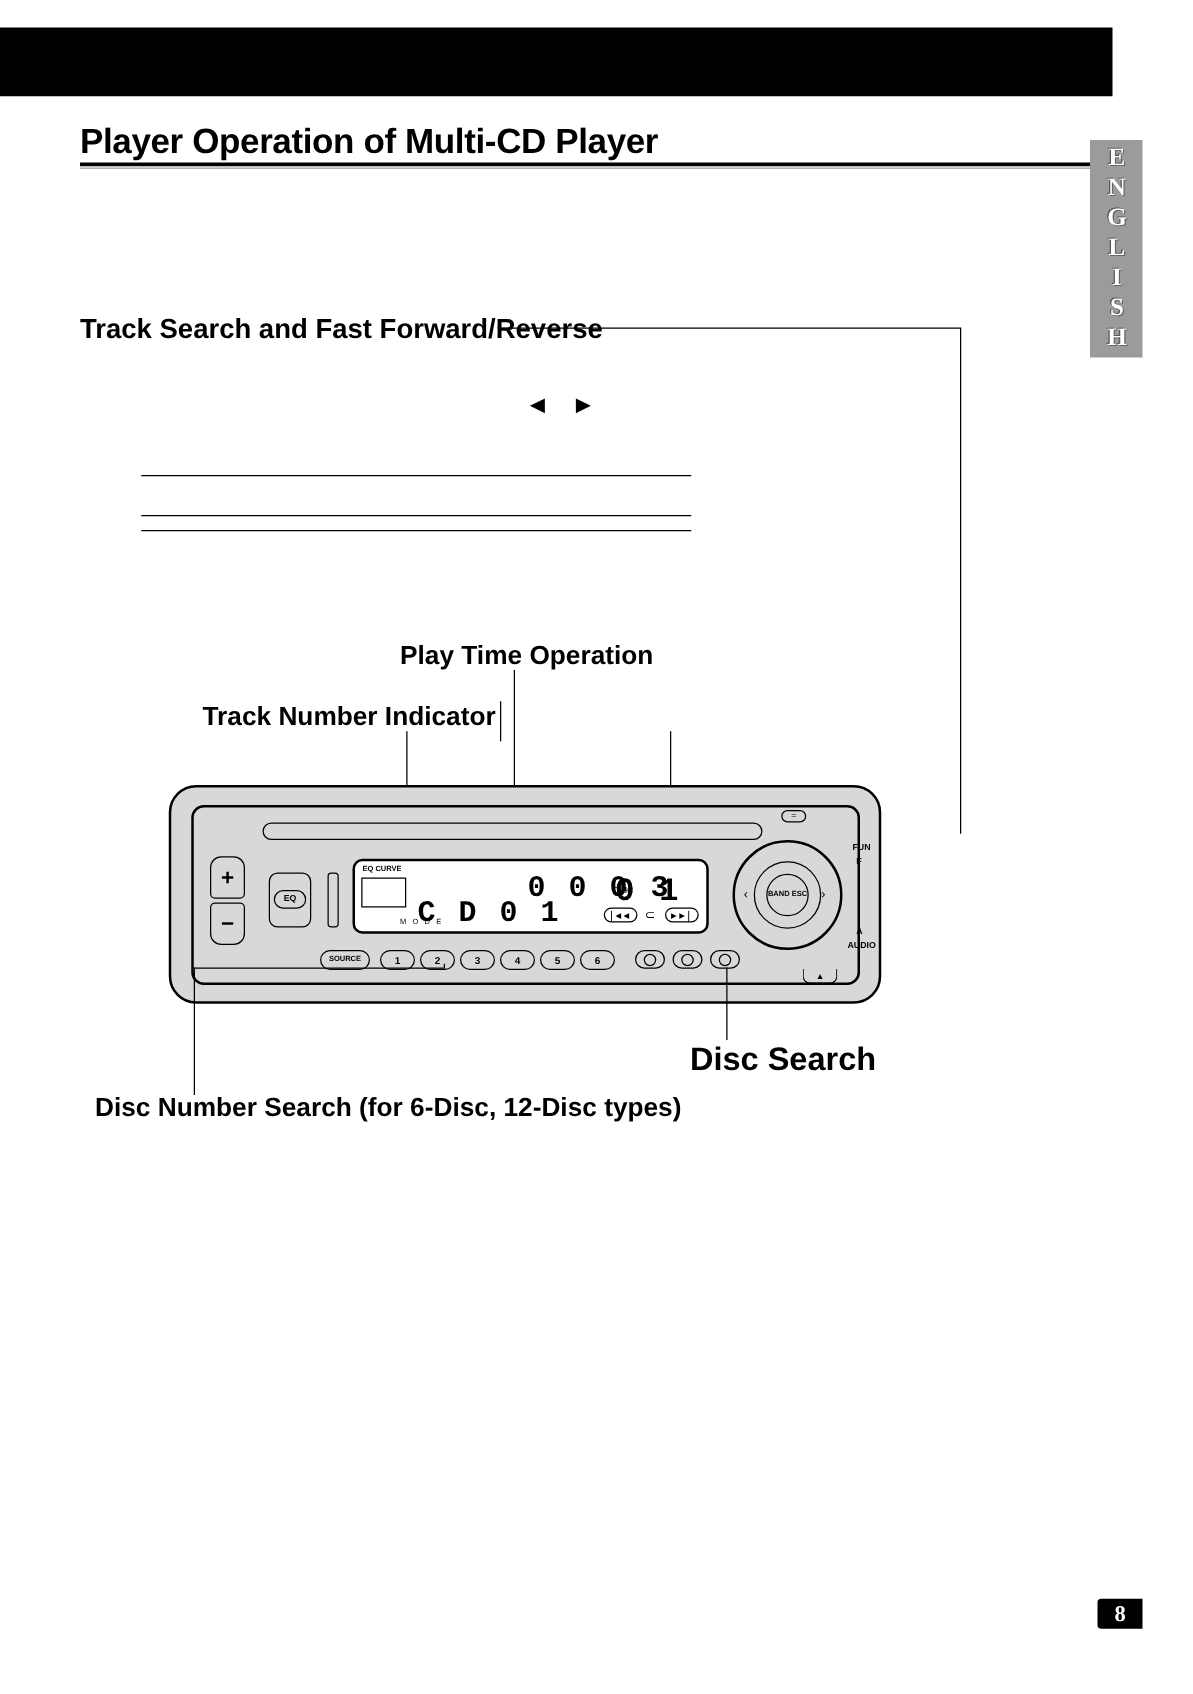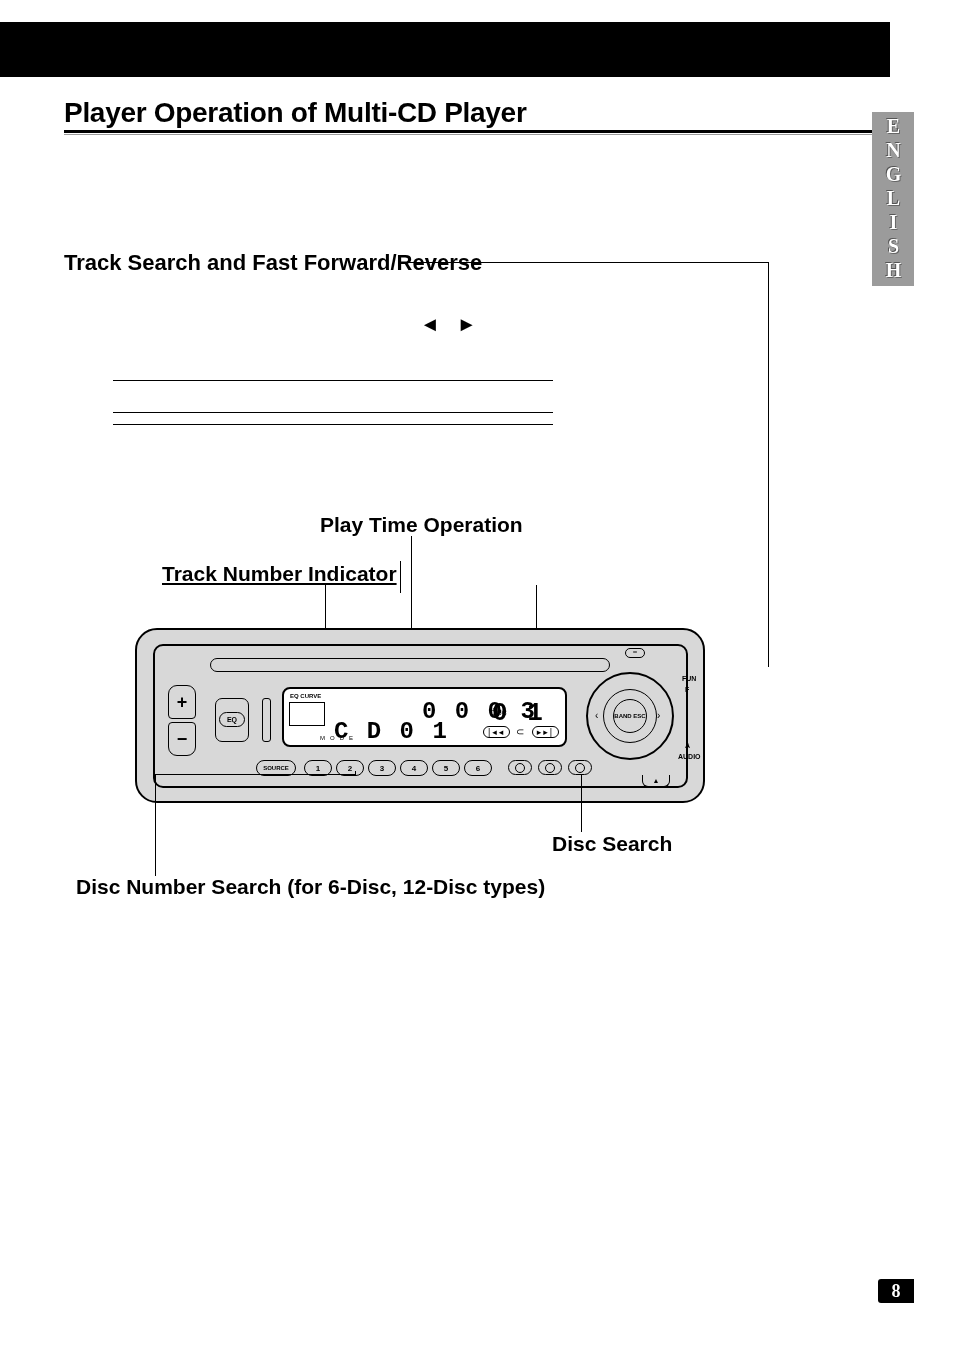--- a/index.html
+++ b/index.html
@@ -22,21 +22,21 @@
 
   .arrows { position: absolute; left: 420px; top: 313px; font-size: 20px; letter-spacing: 6px; }
 
   .thinrule1 { position: absolute; left: 113px; top: 380px; width: 440px; height: 1px; background: #000; }
   .thinrule2 { position: absolute; left: 113px; top: 412px; width: 440px; height: 1px; background: #000; }
   .thinrule3 { position: absolute; left: 113px; top: 424px; width: 440px; height: 1px; background: #000; }
 
   .h-playtime { position: absolute; left: 320px; top: 513px; font-size: 21px; font-weight: bold; font-family: "Helvetica Neue", Arial, sans-serif; }
   .v-playtime { position: absolute; left: 411px; top: 536px; width: 1px; height: 165px; background: #000; }
 
-  .h-tracknum { position: absolute; left: 162px; top: 562px; font-size: 21px; font-weight: bold; font-family: "Helvetica Neue", Arial, sans-serif; text-decoration: underline; }
+  .h-tracknum { position: absolute; left: 162px; top: 562px; font-size: 21px; font-weight: bold; font-family: "Helvetica Neue", Arial, sans-serif; }
   .v-tracknum { position: absolute; left: 325px; top: 585px; width: 1px; height: 120px; background: #000; }
   .v-sep { position: absolute; left: 400px; top: 561px; width: 1px; height: 32px; background: #000; }
 
   .h-discnum { position: absolute; left: 466px; top: 562px; font-size: 21px; font-weight: bold; font-family: "Helvetica Neue", Arial, sans-serif; }
   .v-discnum { position: absolute; left: 536px; top: 585px; width: 1px; height: 118px; background: #000; }
 
   
   .device-outer { position: absolute; left: 135px; top: 628px; width: 570px; height: 175px; border: 2px solid #000; border-radius: 22px; background: #d8d8d8; }
   .device-inner { position: absolute; left: 153px; top: 644px; width: 535px; height: 144px; border: 2px solid #000; border-radius: 10px; background: #d8d8d8; }
   .slot { position: absolute; left: 210px; top: 658px; width: 400px; height: 14px; border: 1px solid #000; border-radius: 7px; background: #d8d8d8; }
@@ -71,21 +71,21 @@
 
   .knob { position: absolute; left: 586px; top: 672px; width: 88px; height: 88px; border: 2px solid #000; border-radius: 50%; background: #d8d8d8; }
   .knob-mid { position: absolute; left: 603px; top: 689px; width: 54px; height: 54px; border: 1.5px solid #000; border-radius: 50%; background: #d8d8d8; }
   .knob-in { position: absolute; left: 613px; top: 699px; width: 34px; height: 34px; border: 1.5px solid #000; border-radius: 50%; background: #d8d8d8; display:flex; align-items:center; justify-content:center; font-size:6px; line-height:7px; font-family:Arial,sans-serif; font-weight:bold; text-align:center; }
   .knob-mark { position:absolute; font-size:10px; font-family:Arial,sans-serif; }
   .km-l { left:595px; top:710px; } .km-r { left:657px; top:710px; }
   .knob-label { position:absolute; font-size:7px; font-family:Arial,sans-serif; font-weight:bold; }
   .kl-fun  { left:682px; top:675px; } .kl-f { left:685px; top:686px; } .kl-a { left:685px; top:742px; } .kl-audio{left:678px;top:753px;}
   .detach { position:absolute; left:642px; top:775px; width:28px; height:12px; border:1.3px solid #000; border-radius:0 0 6px 6px; border-top:none; font-size:7px; display:flex;align-items:center;justify-content:center; }
 
-  .h-discsearch { position: absolute; left: 552px; top: 832px; font-size: 21px; font-weight: bold; font-family: "Helvetica Neue", Arial, sans-serif; text-align: right; }
+  .h-discsearch { position: absolute; left: 552px; top: 832px; font-size: 26px; font-weight: bold; font-family: "Helvetica Neue", Arial, sans-serif; text-align: right; }
   .v-discsearch { position: absolute; left: 581px; top: 774px; width: 1px; height: 58px; background: #000; }
 
   .h-discnumsearch { position: absolute; left: 64px; top: 875px; font-size: 21px; font-weight: bold; font-family: "Helvetica Neue", Arial, sans-serif; margin-left: 12px; }
   .v-dns1 { position: absolute; left: 155px; top: 774px; width: 1px; height: 102px; background: #000; }
   .h-dns1 { position: absolute; left: 155px; top: 774px; width: 200px; height: 1px; background: #000; }
   .v-dns2 { position: absolute; left: 355px; top: 771px; width: 1px; height: 4px; background: #000; }
 
   .page-badge { position: absolute; right: 40px; bottom: 52px; width: 36px; height: 24px; background: #000; color: #fff; font-weight: bold; font-size: 18px; display:flex; align-items:center; justify-content:center; border-radius: 3px 0 0 3px; font-family: "Times New Roman", serif; }
 </style>
 </head>

